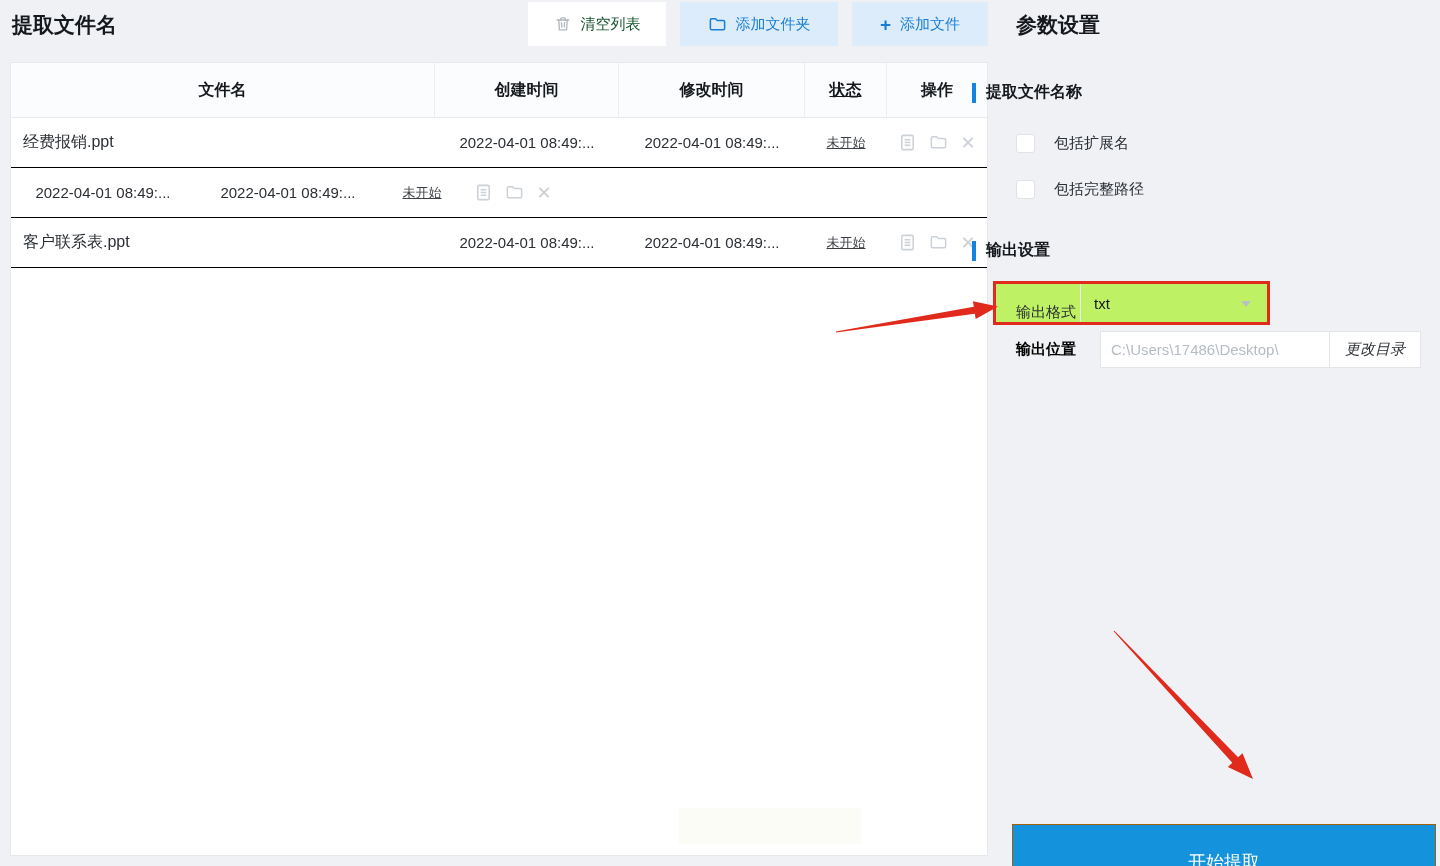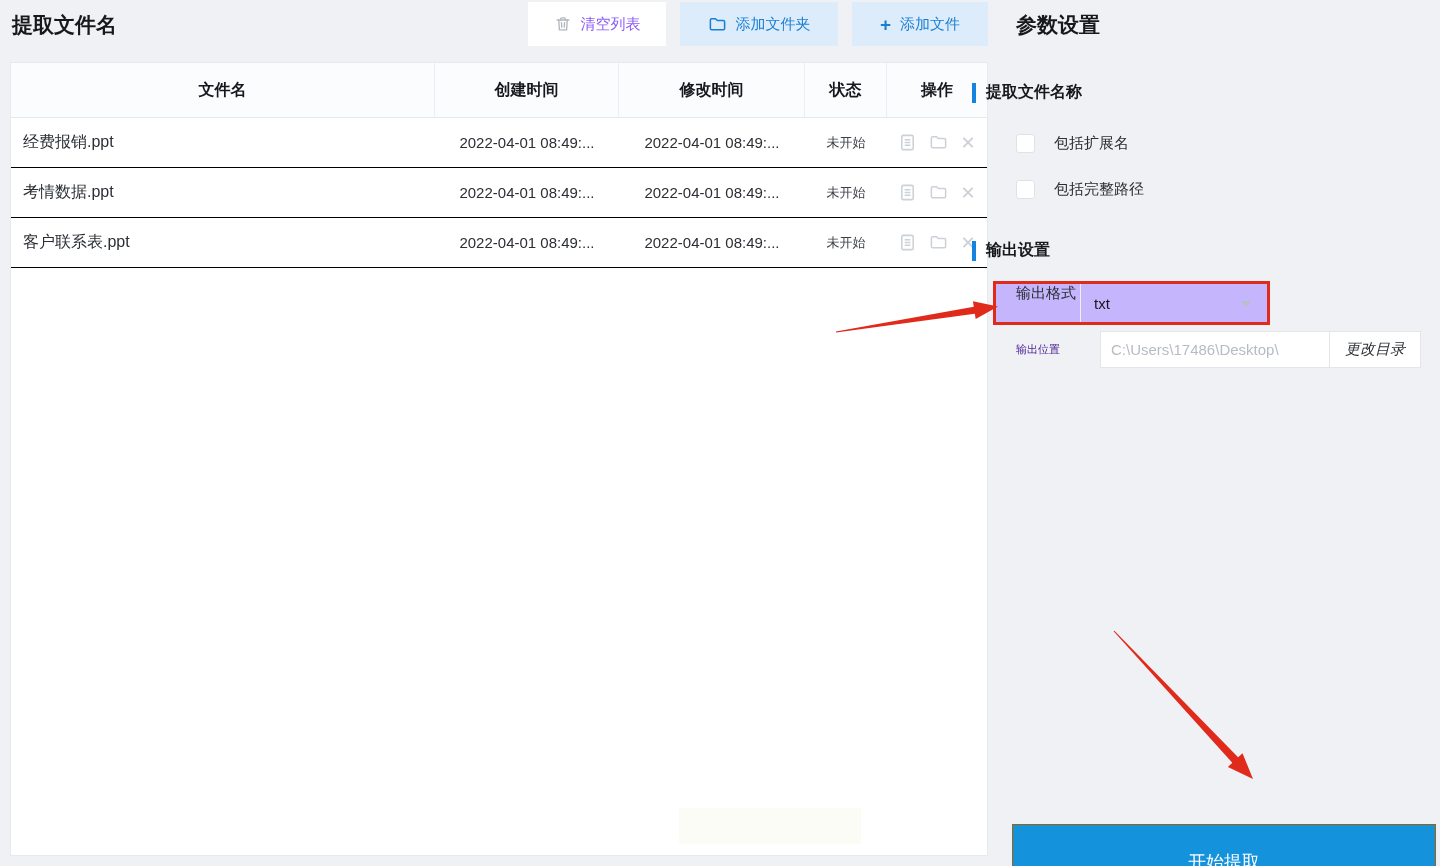--- a/index.html
+++ b/index.html
@@ -18,42 +18,42 @@
   .settings-title {
     position: absolute; left: 1016px; top: 11px;
     font-size: 21px; font-weight: bold; color: #15181c;
   }
   
   .tbtn {
     position: absolute; top: 2px; height: 44px;
     display: flex; align-items: center; justify-content: center; gap: 9px;
     font-size: 15px; cursor: pointer; border: none;
   }
-  .btn-clear   { left: 528px; width: 138px; background: #ffffff; color: #8b5cf6; }
+  .btn-clear   { left: 528px; width: 138px; background: #ffffff; color: #14532d; }
   .btn-folder  { left: 680px; width: 158px; background: #dcecfa; color: #1a7fd4; }
   .btn-file    { left: 852px; width: 136px; background: #dcecfa; color: #1a7fd4; }
   .tbtn svg { display: block; }
   .plus-glyph { font-size: 19px; font-weight: bold; line-height: 1; }
 
   
   .file-table {
     position: absolute; left: 10px; top: 62px; width: 978px; height: 794px;
     background: #ffffff; border: 1px solid #e7eaed;
   }
   .thead {
     display: flex; height: 55px; background: #fbfcfd;
     border-bottom: 1px solid #e7eaed;
     font-weight: bold; font-size: 16px; color: #15181c;
   }
   .th { display: flex; align-items: center; justify-content: center; }
   .th:not(:last-child) { border-right: 1px solid #eceef1; }
   .col-name     { width: 424px; }
   .col-created  { width: 184px; }
   .col-modified { width: 186px; }
-  .col-status   { width: 82px;  }
+  .col-status   { width: 82px; text-decoration: underline;  }
   .col-ops      { width: 100px; }
   .tr {
     display: flex; height: 50px; align-items: flex-start;
     border-bottom: 1px solid #000000; font-size: 15px; color: #2b2f34;
   }
   .td { display: flex; align-items: center; justify-content: center; height: 100%; }
   .td.col-name { justify-content: flex-start; padding-left: 12px; font-size: 16px; }
   .td.col-status { font-size: 13px; color: #3c4046; }
   .ops { display: flex; gap: 12px; align-items: center; color: #ccd1d7; }
   .op-icon { cursor: pointer; display: flex; align-items: center; }
@@ -79,39 +79,39 @@
   }
   .cb-ext  { top: 134px; }
   .cb-path { top: 180px; }
   .cb {
     width: 19px; height: 19px; background: #fff; border: 1px solid #dfe2e6;
     border-radius: 3px; margin-right: 11px; display: inline-block;
   }
 
   .format-box {
     position: absolute; left: 993px; top: 281px; width: 277px; height: 44px;
-    border: 3px solid #e02a1c; background: #c4b5fd;
-    display: flex; align-items: flex-start;
+    border: 3px solid #e02a1c; background: #bef264;
+    display: flex; align-items: flex-end;
   }
   .format-label { width: 84px; padding-left: 20px; font-size: 15px; color: #2b2f34; }
   .format-select {
     flex: 1; height: 100%; display: flex; align-items: center;
     border-left: 1px solid #efefef; padding-left: 13px; cursor: pointer;
     font-size: 15px; color: #15181c; position: relative;
   }
   .caret {
     position: absolute; right: 16px; top: 17px;
     width: 0; height: 0; border-left: 5px solid transparent;
     border-right: 5px solid transparent; border-top: 6px solid #b9bfc6;
   }
 
   .location-row {
     position: absolute; left: 1016px; top: 331px; display: flex; align-items: center;
   }
-  .location-label { width: 84px; font-size: 11px; color: #4c1d95; }
+  .location-label { width: 84px; font-size: 15px; color: #000000; font-weight: bold; }
   .location-input {
     width: 230px; height: 37px; border: 1px solid #e3e5e9; background: #fff;
     color: #b6bcc4; font-size: 15px; padding: 0 10px;
     font-family: "Liberation Sans", sans-serif;
     white-space: nowrap; overflow: hidden;
   }
   .change-dir-btn {
     width: 91px; height: 37px; border: 1px solid #e3e5e9; border-left: none;
     background: #fff; color: #2b2f34; font-size: 15px; cursor: pointer;
     display: flex; align-items: center; justify-content: center; font-style: italic;
@@ -191,21 +191,20 @@
         <svg width="19" height="19" viewBox="0 0 20 20" fill="none" stroke="#ccd1d7" stroke-width="1.6" stroke-linejoin="round">
           <path d="M2.5 5.3c0-.8.6-1.4 1.4-1.4h4l1.9 1.9h6.3c.8 0 1.4.6 1.4 1.4v7c0 .8-.6 1.4-1.4 1.4H3.9c-.8 0-1.4-.6-1.4-1.4z"></path>
         </svg>
           </span>
       <span class="op-icon x-glyph">✕</span>
     </span>
       </div>
   </div>
 
   <div class="tr">
-    <div class="td col-name">考情数据.ppt</div>
     <div class="td col-created">2022-04-01 08:49:...</div>
     <div class="td col-modified">2022-04-01 08:49:...</div>
     <div class="td col-status">未开始</div>
     <div class="td col-ops">
         <span class="ops">
       <span class="op-icon">
         <svg width="19" height="19" viewBox="0 0 20 20" fill="none" stroke="#ccd1d7" stroke-width="1.6">
           <rect x="4" y="2.5" width="12" height="15" rx="1.5"></rect>
               <path d="M7 7h6M7 10h6M7 13h6"></path>
         </svg>

